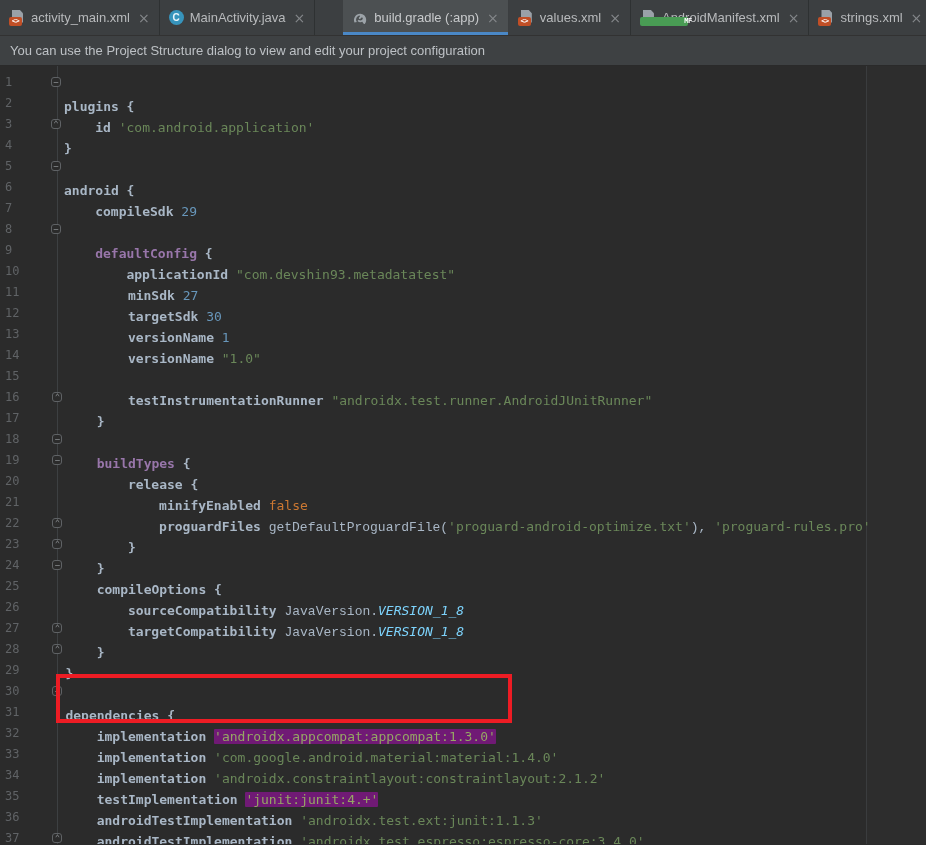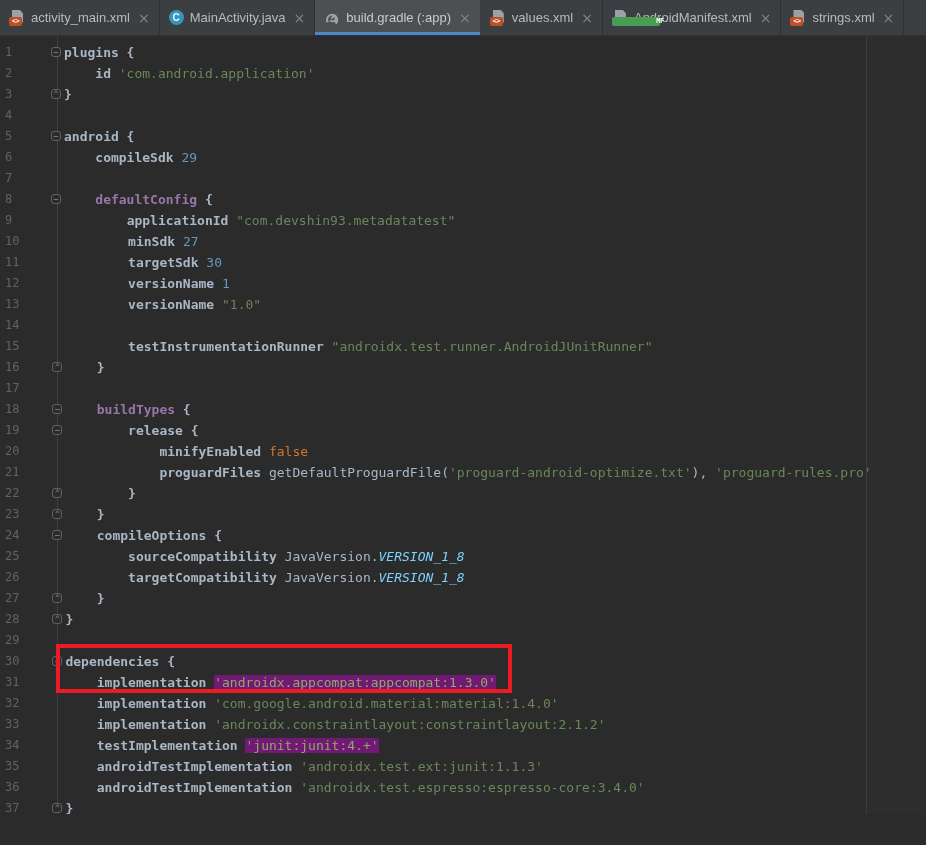--- a/index.html
+++ b/index.html
@@ -11,21 +11,21 @@
   
   #tabbar {
     display:flex; align-items:stretch; height:36px; background:#3C3F41;
     border-bottom:1px solid #323232; overflow:hidden;
   }
   .tab {
     display:flex; align-items:center; gap:6px; padding:0 9px 0 9px;
     position:relative; color:#B8BABC; font-size:13px; white-space:nowrap;
     border-right:1px solid rgba(0,0,0,0.22); cursor:default;
   }
-  .tab.active { background:#4C5052; color:#C8CACC; }
+  .tab.active { background:#4C5052; color:#C8CACC;margin-left:28px; }
   .tab.active::after {
     content:""; position:absolute; left:0; right:0; bottom:0; height:3px;
     background:#4A88C7;
   }
   .tab .close {
     color:#84878A; font-size:14px; line-height:1; margin-left:2px;
     font-family:"DejaVu Sans", sans-serif;
   }
   
   .fileicon { position:relative; width:16px; height:16px; flex:0 0 16px; }
@@ -78,22 +78,22 @@
     flex:0 0 18px; padding-left:5px; text-align:left;
     color:#606366; font-size:12px;
   }
   .foldcol { flex:0 0 46px; position:relative; }
   .foldmark {
     position:absolute; left:33px; top:5px; width:10px; height:10px;
     border:1px solid #5F6265; border-radius:3px; background:#2B2B2B;
     color:#8C9093; font:9px/8px "DejaVu Sans Mono", monospace;
     text-align:center;
   }
-  .codetext { color:#A9B7C6; }
-  .tok-d { color:#A9B7C6; }
+  .codetext { color:#A9B7C6;margin-top:24px; }
+  .tok-d { color:#A9B7C6;font-family:Liberation Mono, monospace; }
   .tok-b { color:#A9B7C6; font-weight:bold; }
   .tok-p { color:#9876AA; font-weight:bold; }
   .tok-s { color:#6A8759; }
   .tok-n { color:#6897BB; }
   .tok-k { color:#CC7832; }
   .tok-c { color:#7dd3fc; font-style:italic; }
   .tok-hs { color:#95A765; background:#701a75; border-radius:1px; }
   
   #annotation {
     position:absolute; left:56px; top:608px; width:456px; height:49px;
@@ -145,20 +145,23 @@
       <div class="tab">
         <div class="fileicon">
           <div class="page"></div>
           <div class="badge xml">&lt;&gt;</div>
         </div>
         <span>strings.xml</span>
         <span class="close">×</span>
       </div>
     </div>
 
+  <div id="banner">
+    <span>You can use the Project Structure dialog to view and edit your project configuration</span>
+  </div>
 
   <div id="editor">
     <div id="foldline"></div>
     <div id="marginshade"></div>
     <div id="marginline"></div>
     <div id="codelines">
         <div class="line"><span class="lnum">1</span><span class="foldcol"><span class="foldmark">−</span></span><span class="codetext"><span class="tok-b">plugins {</span></span></div>
         <div class="line"><span class="lnum">2</span><span class="foldcol"></span><span class="codetext"><span class="tok-d">    </span><span class="tok-b">id </span><span class="tok-s">'com.android.application'</span></span></div>
         <div class="line"><span class="lnum">3</span><span class="foldcol"><span class="foldmark">⌃</span></span><span class="codetext"><span class="tok-b">}</span></span></div>
         <div class="line"><span class="lnum">4</span><span class="foldcol"></span><span class="codetext"></span></div>

